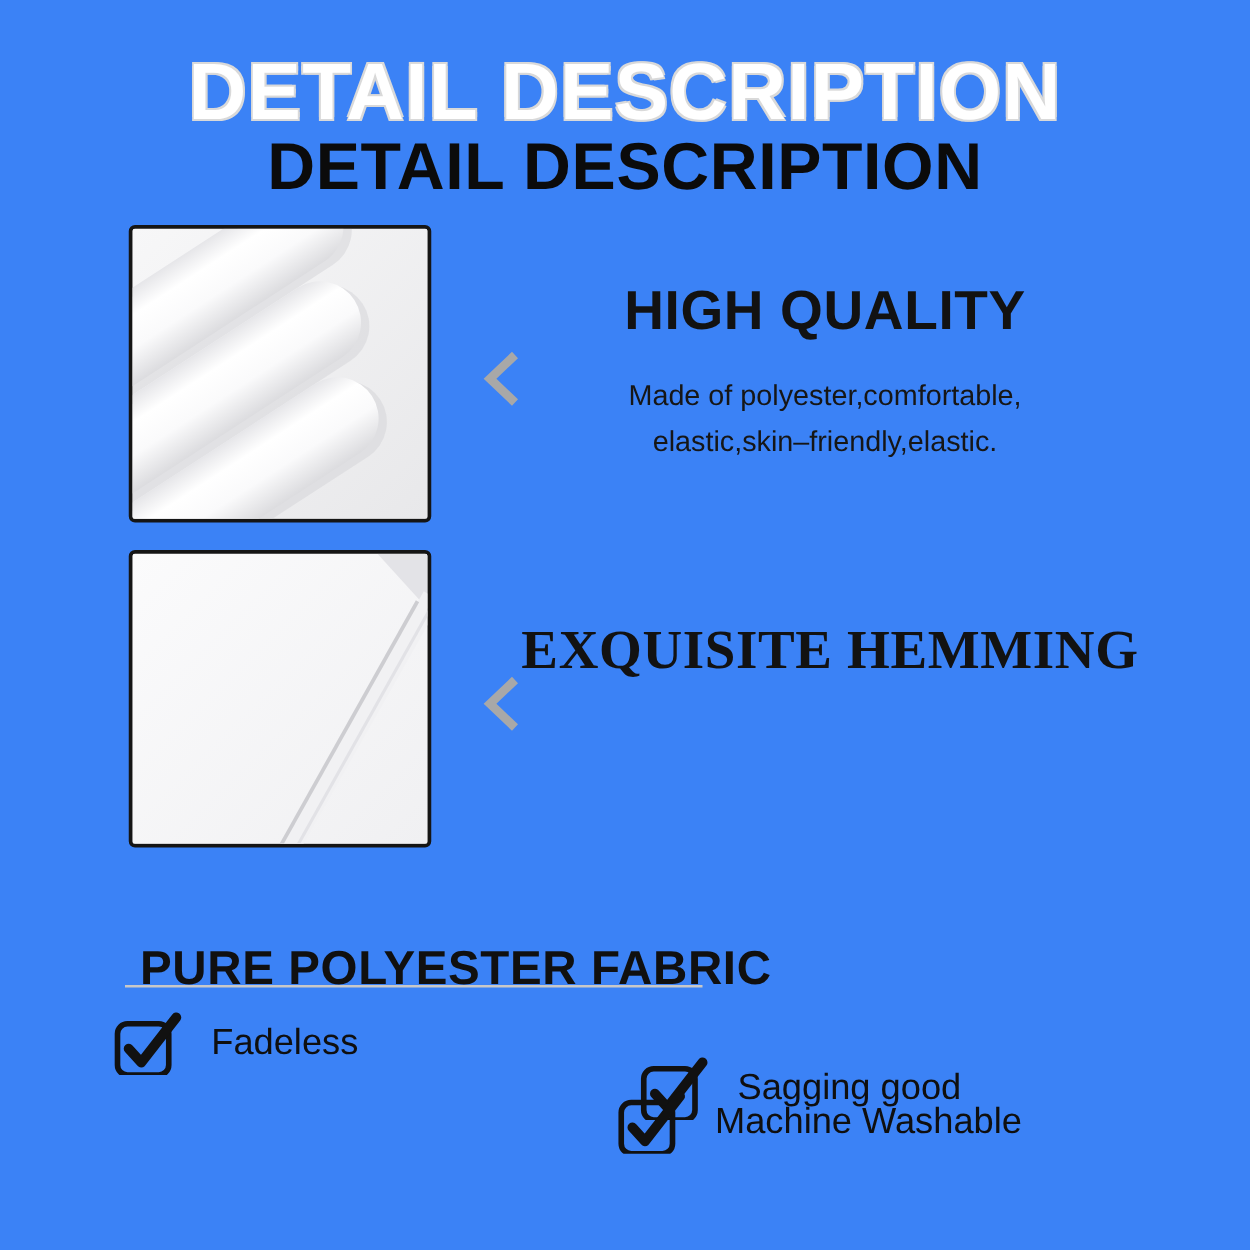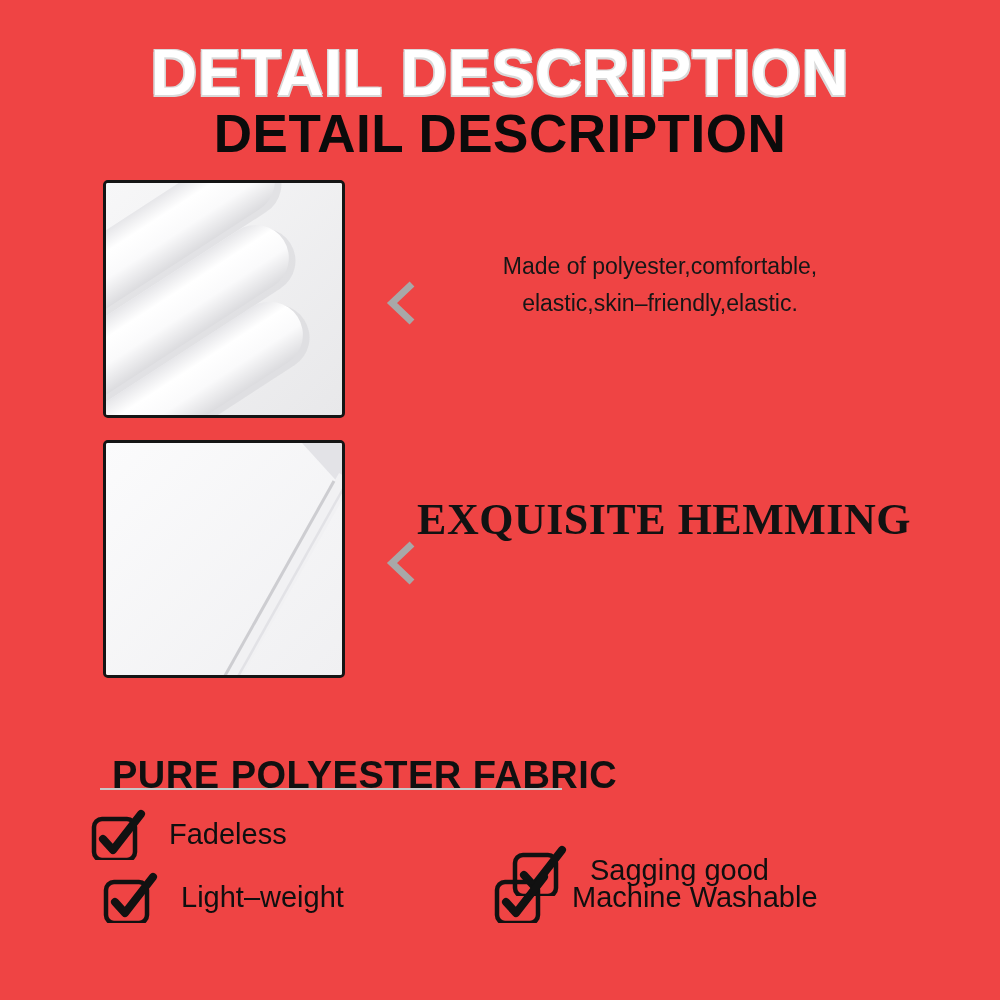--- a/index.html
+++ b/index.html
@@ -1,17 +1,17 @@
 <!DOCTYPE html>
 <html><head>
 <meta charset="utf-8">
 <style>
   html,body{margin:0;padding:0;background:#ffffff;}
   .canvas{
-    position:relative;width:1000px;height:1000px;background:#ef4444;
+    position:relative;width:1000px;height:1000px;background:#3b82f6;
     font-family:"Liberation Sans", sans-serif;color:#0f0f0f;overflow:hidden;
   }
   
   .ghost-title{
     position:absolute;left:0;right:0;top:36px;text-align:center;
     font-size:64px;font-weight:bold;letter-spacing:1px;color:#ffffff;
     text-shadow:-1.5px -1.5px 0 #d9d9d9, 1.5px -1.5px 0 #d9d9d9,
                 -1.5px 1.5px 0 #d9d9d9, 1.5px 1.5px 0 #d9d9d9;
     white-space:nowrap;
   }
@@ -96,20 +96,21 @@
     </svg>
   </div>
 
   <div class="chevron chevron-1">
     <svg width="34" height="46" viewBox="0 0 34 46">
       <polyline points="28,4 8,23 28,42" fill="none" stroke="#a8a8a8" stroke-width="7"></polyline>
     </svg>
   </div>
 
   <div class="section-col col-1">
+    <h2 class="section-heading">HIGH QUALITY</h2>
     <p class="section-body">
       <span>Made of polyester,comfortable,</span><br>
       <span>elastic,skin–friendly,elastic.</span>
     </p>
   </div>
 
   <div class="photo-frame frame-2">
     <svg width="236" height="232" viewBox="0 0 236 232">
       <defs>
         <linearGradient id="bg2" x1="0" y1="0" x2="1" y2="1">
@@ -147,27 +148,20 @@
   </div>
 
   <div class="feature-item fi-2">
     <svg width="56" height="52" viewBox="0 0 56 52">
       <rect x="3" y="11" width="41" height="41" rx="8" fill="none" stroke="#111111" stroke-width="4.5"></rect>
       <path d="M 12 31 L 22 42 L 50 6" fill="none" stroke="#111111" stroke-width="8" stroke-linecap="round" stroke-linejoin="round"></path>
     </svg>
     <span class="feature-label">Sagging good</span>
   </div>
 
-  <div class="feature-item fi-3">
-    <svg width="56" height="52" viewBox="0 0 56 52">
-      <rect x="3" y="11" width="41" height="41" rx="8" fill="none" stroke="#111111" stroke-width="4.5"></rect>
-      <path d="M 12 31 L 22 42 L 50 6" fill="none" stroke="#111111" stroke-width="8" stroke-linecap="round" stroke-linejoin="round"></path>
-    </svg>
-    <span class="feature-label">Light–weight</span>
-  </div>
 
   <div class="feature-item fi-4">
     <svg width="56" height="52" viewBox="0 0 56 52">
       <rect x="3" y="11" width="41" height="41" rx="8" fill="none" stroke="#111111" stroke-width="4.5"></rect>
       <path d="M 12 31 L 22 42 L 50 6" fill="none" stroke="#111111" stroke-width="8" stroke-linecap="round" stroke-linejoin="round"></path>
     </svg>
     <span class="feature-label">Machine Washable</span>
   </div>
 
 </div>

